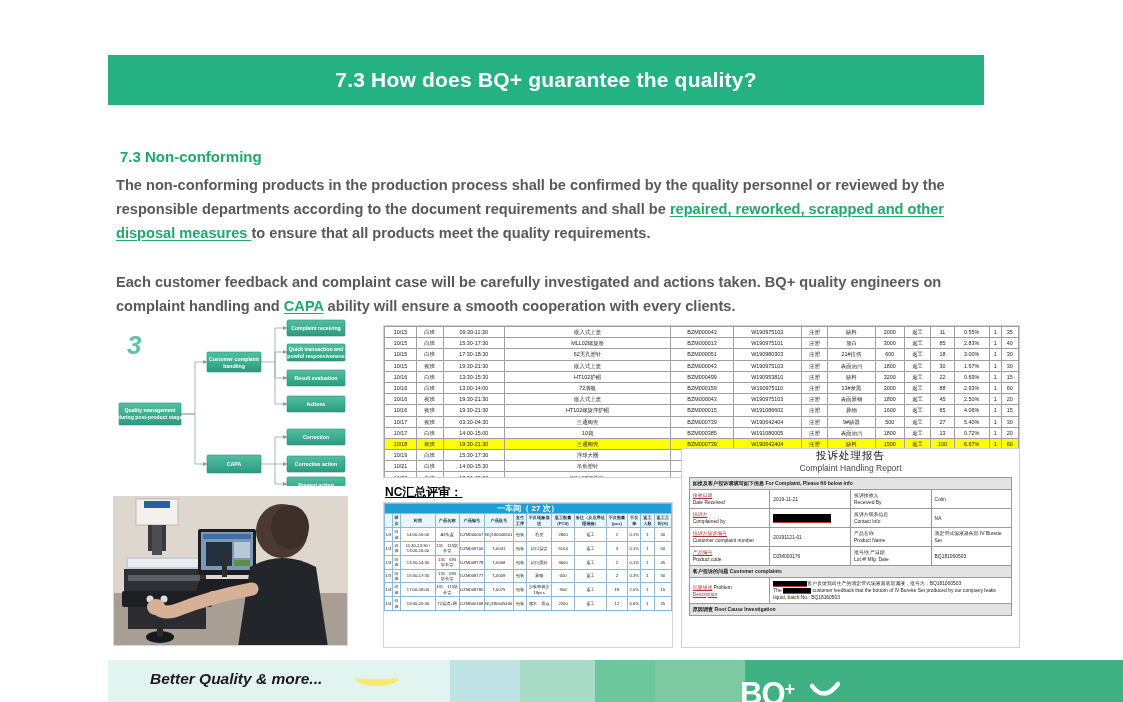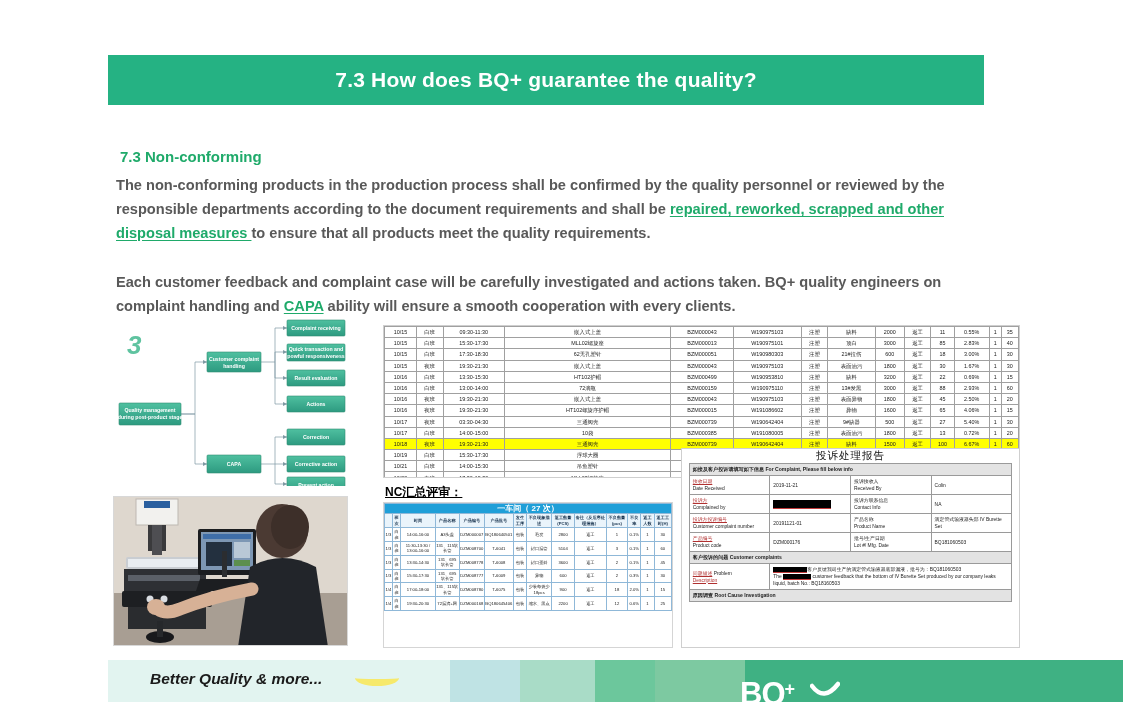--- a/index.html
+++ b/index.html
@@ -660,20 +660,21 @@
           <td>0.6%</td>
           <td>1</td>
           <td>25</td>
         </tr>
       </tbody>
   </table>
 </div>
 
 <div class="rep-wrap">
   <div class="rep-title">投诉处理报告</div>
+  <div class="rep-sub">Complaint Handling Report</div>
   <table class="reptable">
     <tbody>
         <tr class="sec">
           <td colspan="4">如接及客户投诉请填写如下信息 For Complaint, Please fill below info</td>
         </tr>
         <tr>
           <td style="width: 25%;"><span class="ul-red">接收日期</span><br>Date Received</td>
           <td style="width: 25%;">2019-11-21</td>
           <td style="width: 25%;">投诉接收人<br>Received By</td>
           <td style="width: 25%;">Colin</td>

